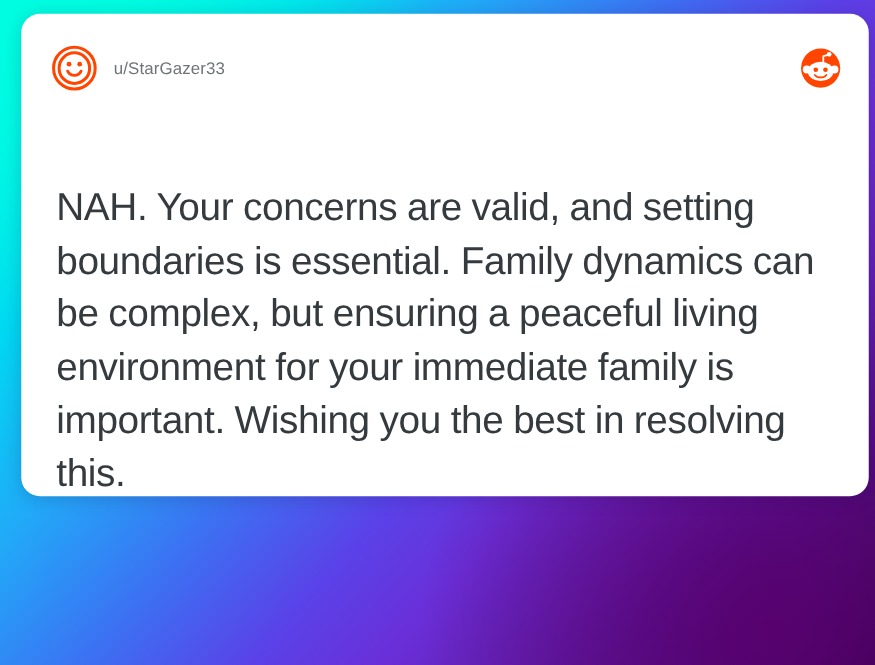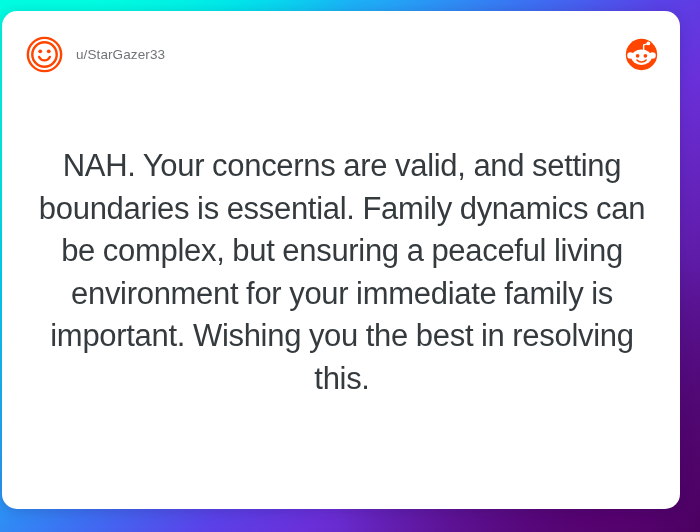--- a/index.html
+++ b/index.html
@@ -49,24 +49,24 @@
     right: -28%;
     bottom: -42%;
     width: 80%;
     height: 95%;
     background: radial-gradient(closest-side, rgba(88,0,110,0.92), rgba(88,0,110,0));
     pointer-events: none;
   }
 
   #card {
     position: absolute;
-    left: 2px;
+    left: 17px;
     top: 11px;
     width: 678px;
-    height: 498px;
+    height: 386px;
     box-sizing: border-box;
     background: #ffffff;
     border-radius: 15px;
     box-shadow: 0 2px 14px rgba(20, 10, 60, 0.18);
     overflow: hidden;
     z-index: 2;
   }
 
   
   .card-header {
@@ -121,21 +121,20 @@
 
   .post-text {
     margin: 0;
     font-family: "Liberation Sans", sans-serif;
     font-size: 31px;
     line-height: 42.5px;
     font-weight: 400;
     color: #343a3d;
     letter-spacing: -0.3px;
     word-spacing: -0.5px;
-    text-align: center;
   }
 </style>
 </head>
 <body>
 
 <div id="canvas">
 
   <div id="card">
 
     <div class="card-header">

